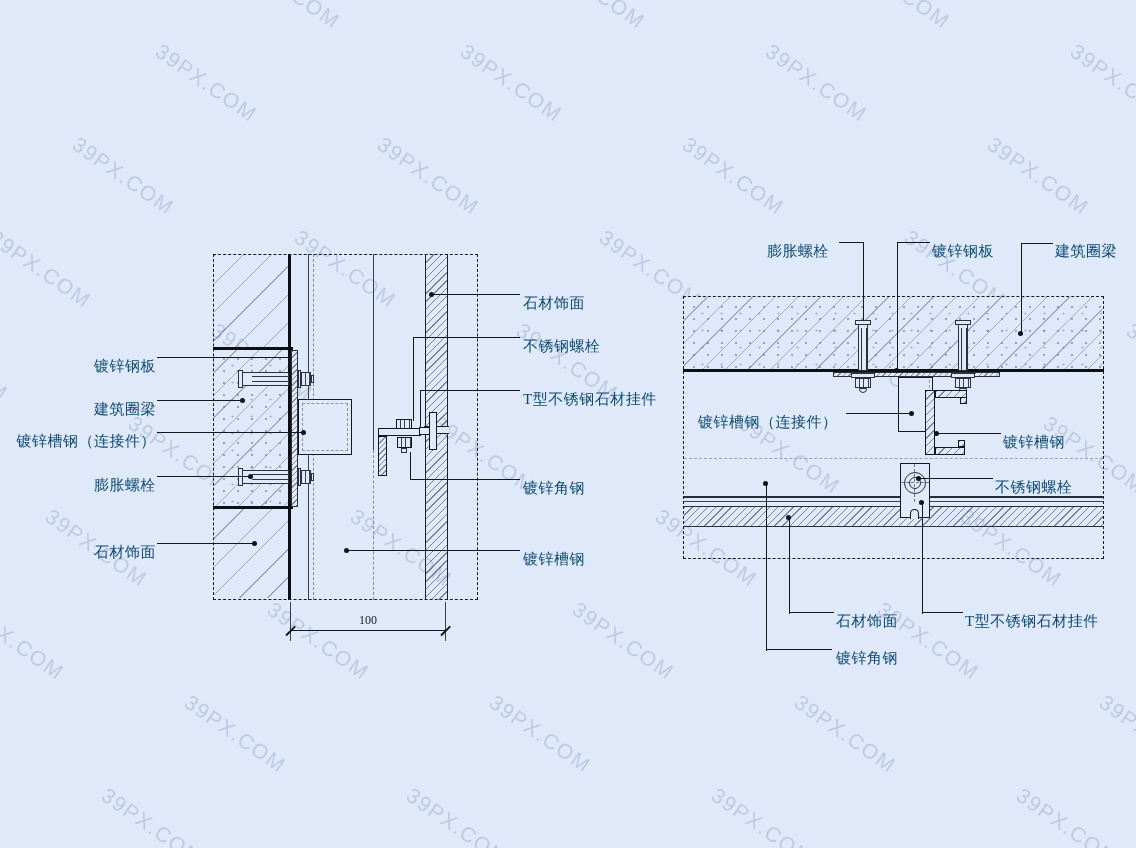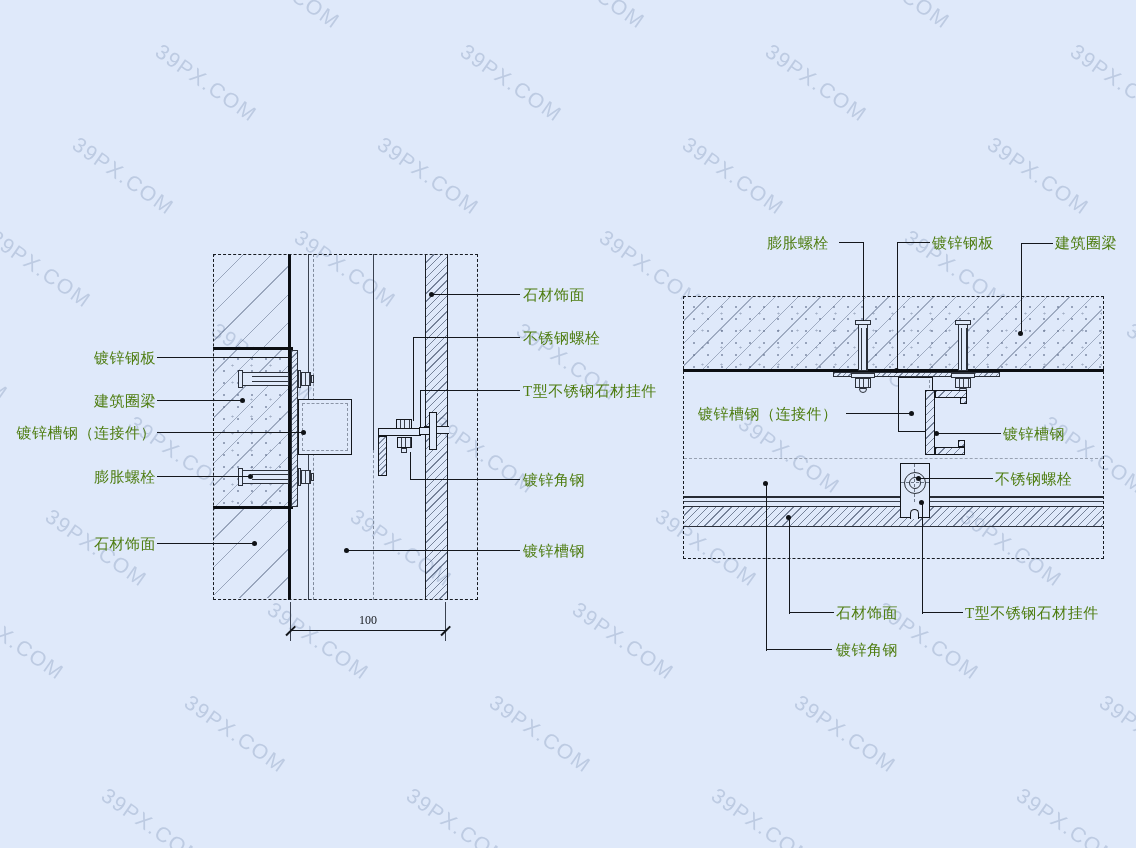--- a/index.html
+++ b/index.html
@@ -6,21 +6,21 @@
   .stage{position:relative;width:1136px;height:848px;background:#dfe9fa;overflow:hidden;
          font-family:"Liberation Serif",serif;}
   .abs{position:absolute;}
   .hl{position:absolute;background:#14171c;height:1px;}
   .vl{position:absolute;background:#14171c;width:1px;}
   .thin{background:#39414f;}
   .thickline{position:absolute;background:#0b0e12;}
   .dashv{position:absolute;width:0;border-left:1px dashed #7f8a9c;}
   .dashh{position:absolute;height:0;border-top:1px dashed #98a2b2;}
   .dot{position:absolute;width:5px;height:5px;border-radius:50%;background:#0f1216;}
-  .lbl{position:absolute;color:#4d7c0f;font-size:15px;line-height:18px;white-space:nowrap;letter-spacing:.5px;}
+  .lbl{position:absolute;color:#0c4a6e;font-size:15px;line-height:18px;white-space:nowrap;letter-spacing:.5px;margin-top:8px;}
   .lbl.ra{text-align:right;}
   .dimtxt{position:absolute;color:#15181d;font-size:12px;line-height:14px;width:40px;text-align:center;}
   .boxd{position:absolute;border:1.6px dashed #171b21;box-sizing:border-box;}
   .edge{position:absolute;border:1.2px solid #14171c;box-sizing:border-box;}
   .edge2{position:absolute;border:1px solid #2c313b;box-sizing:border-box;}
   .fill{background-color:#dfe9fa;}
   .hatch20{background-image:repeating-linear-gradient(135deg,rgba(95,110,138,.55) 0 1px,transparent 1px 20px);}
   .hatchConc{background-color:#dfe9fa;
     background-image:repeating-linear-gradient(135deg,rgba(95,110,138,.5) 0 1px,transparent 1px 16px),
       radial-gradient(rgba(90,105,135,.55) .9px,transparent 1.5px),

